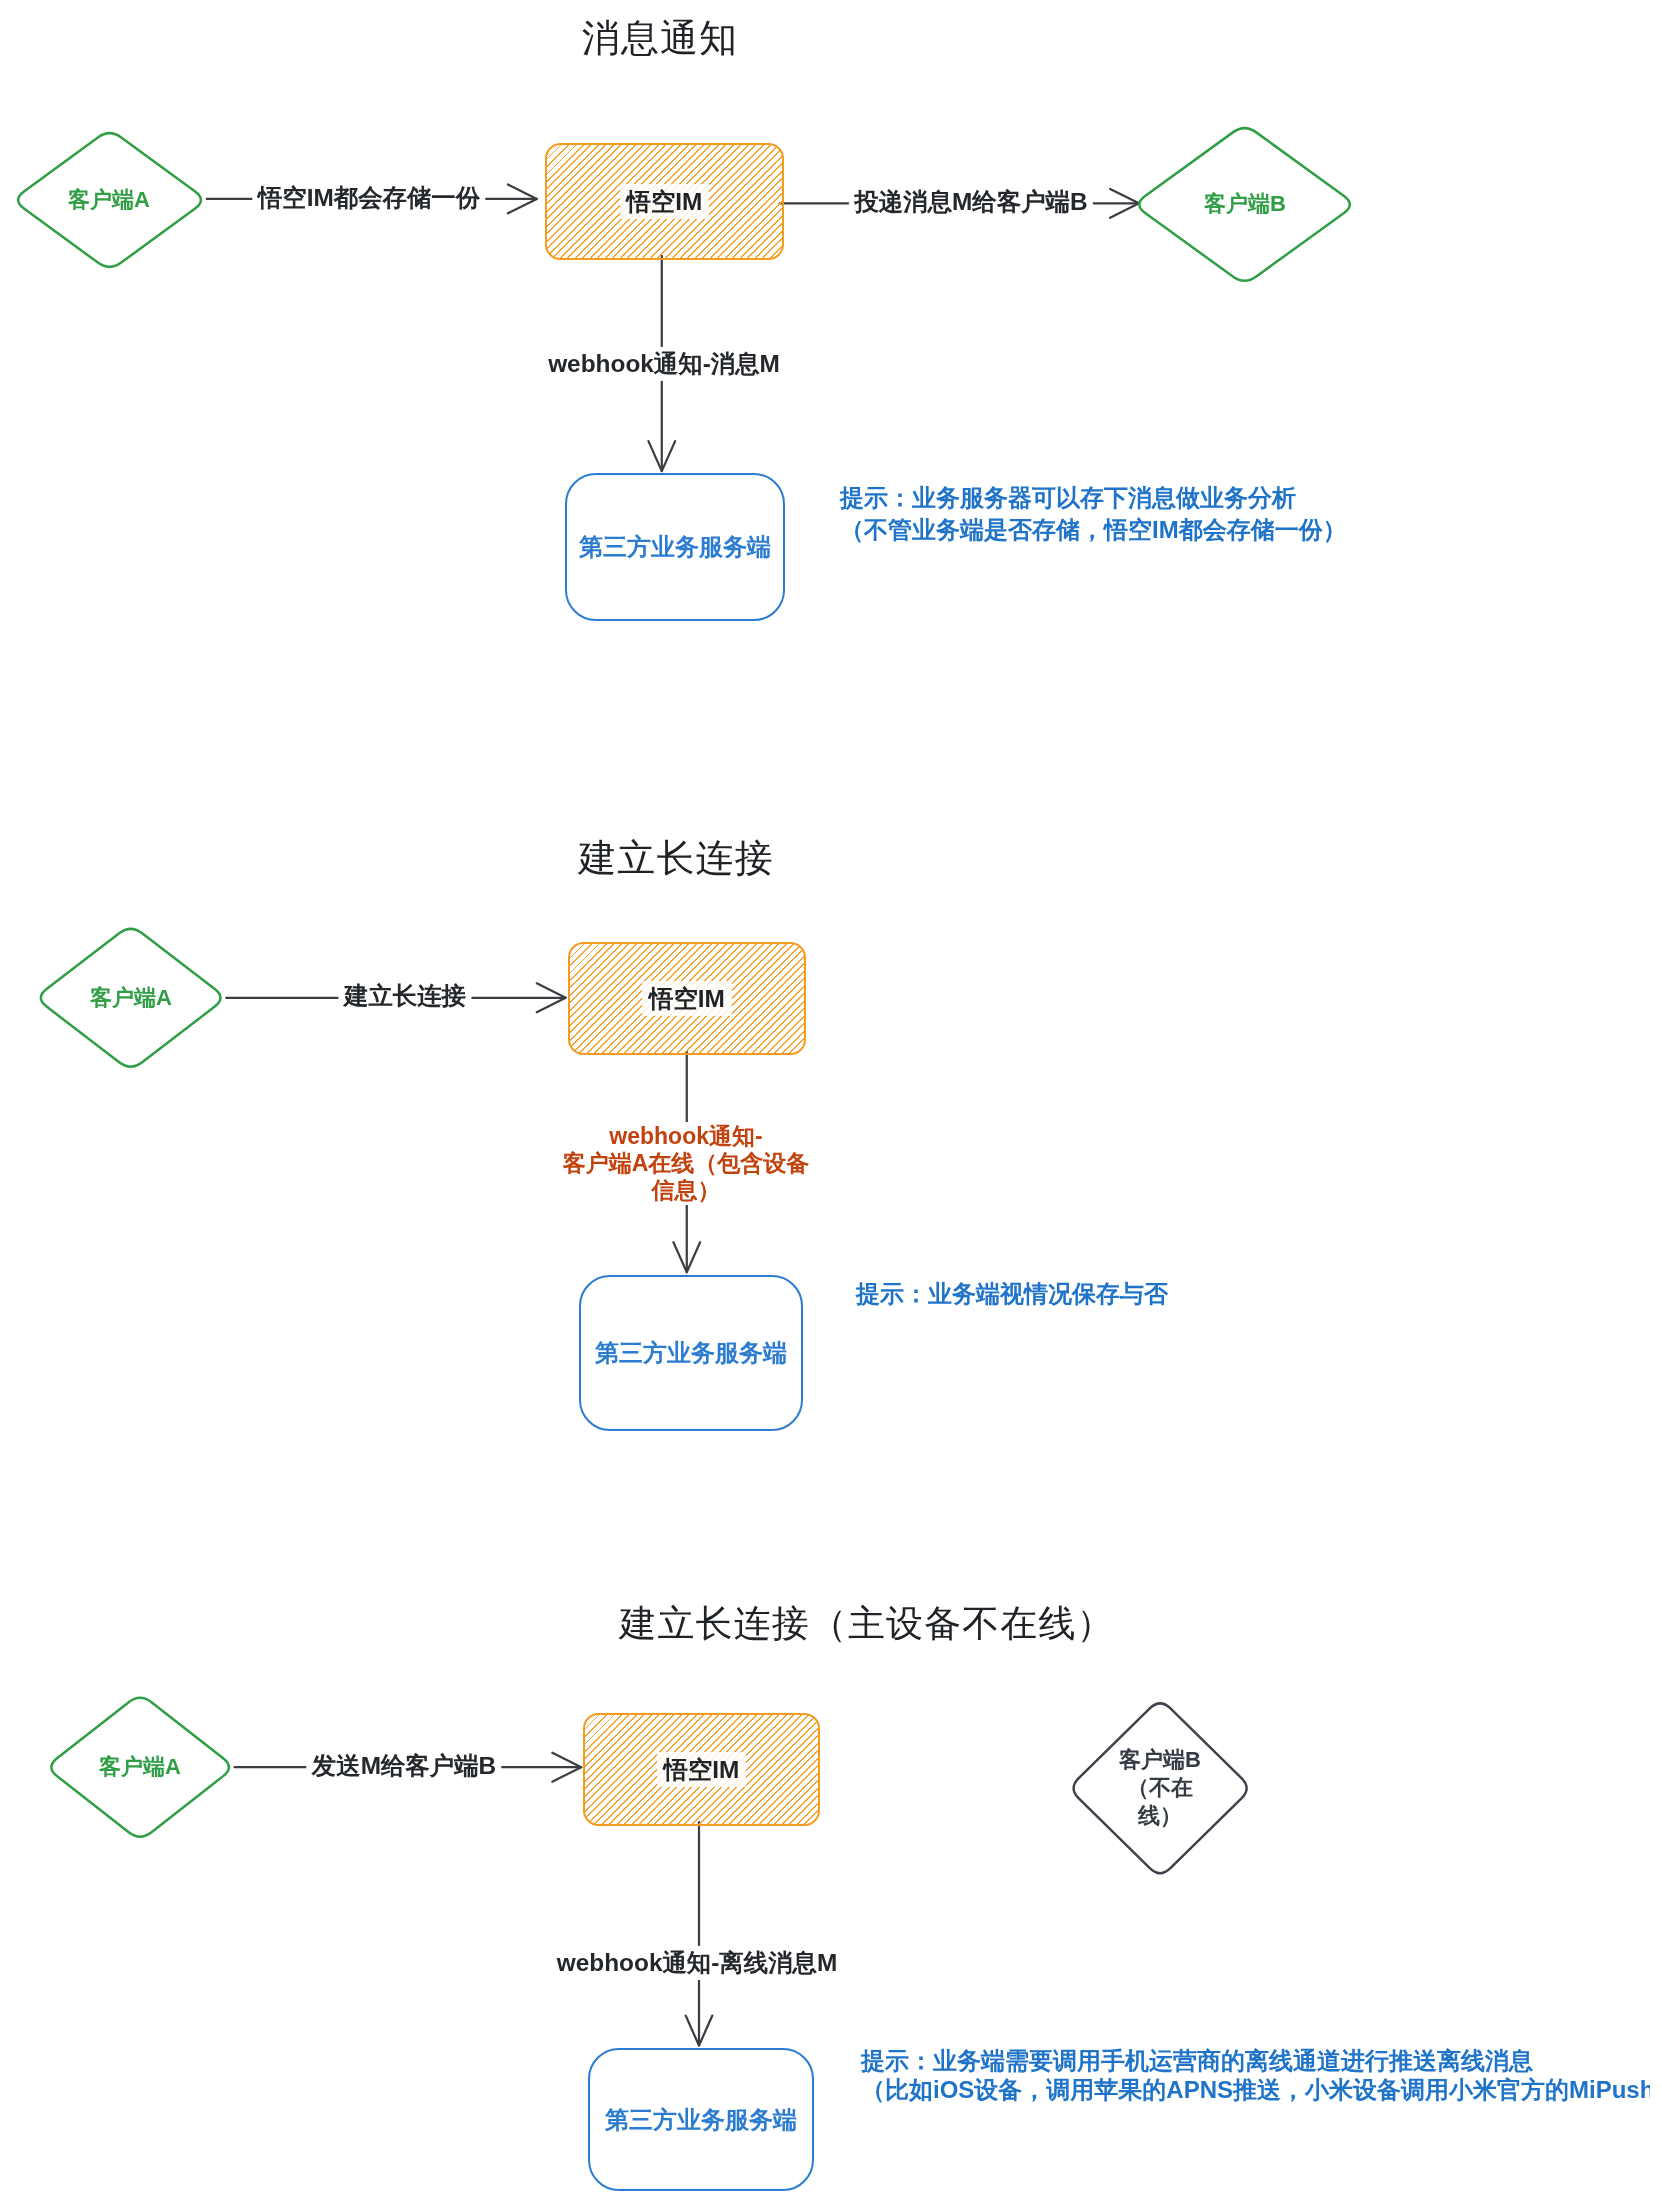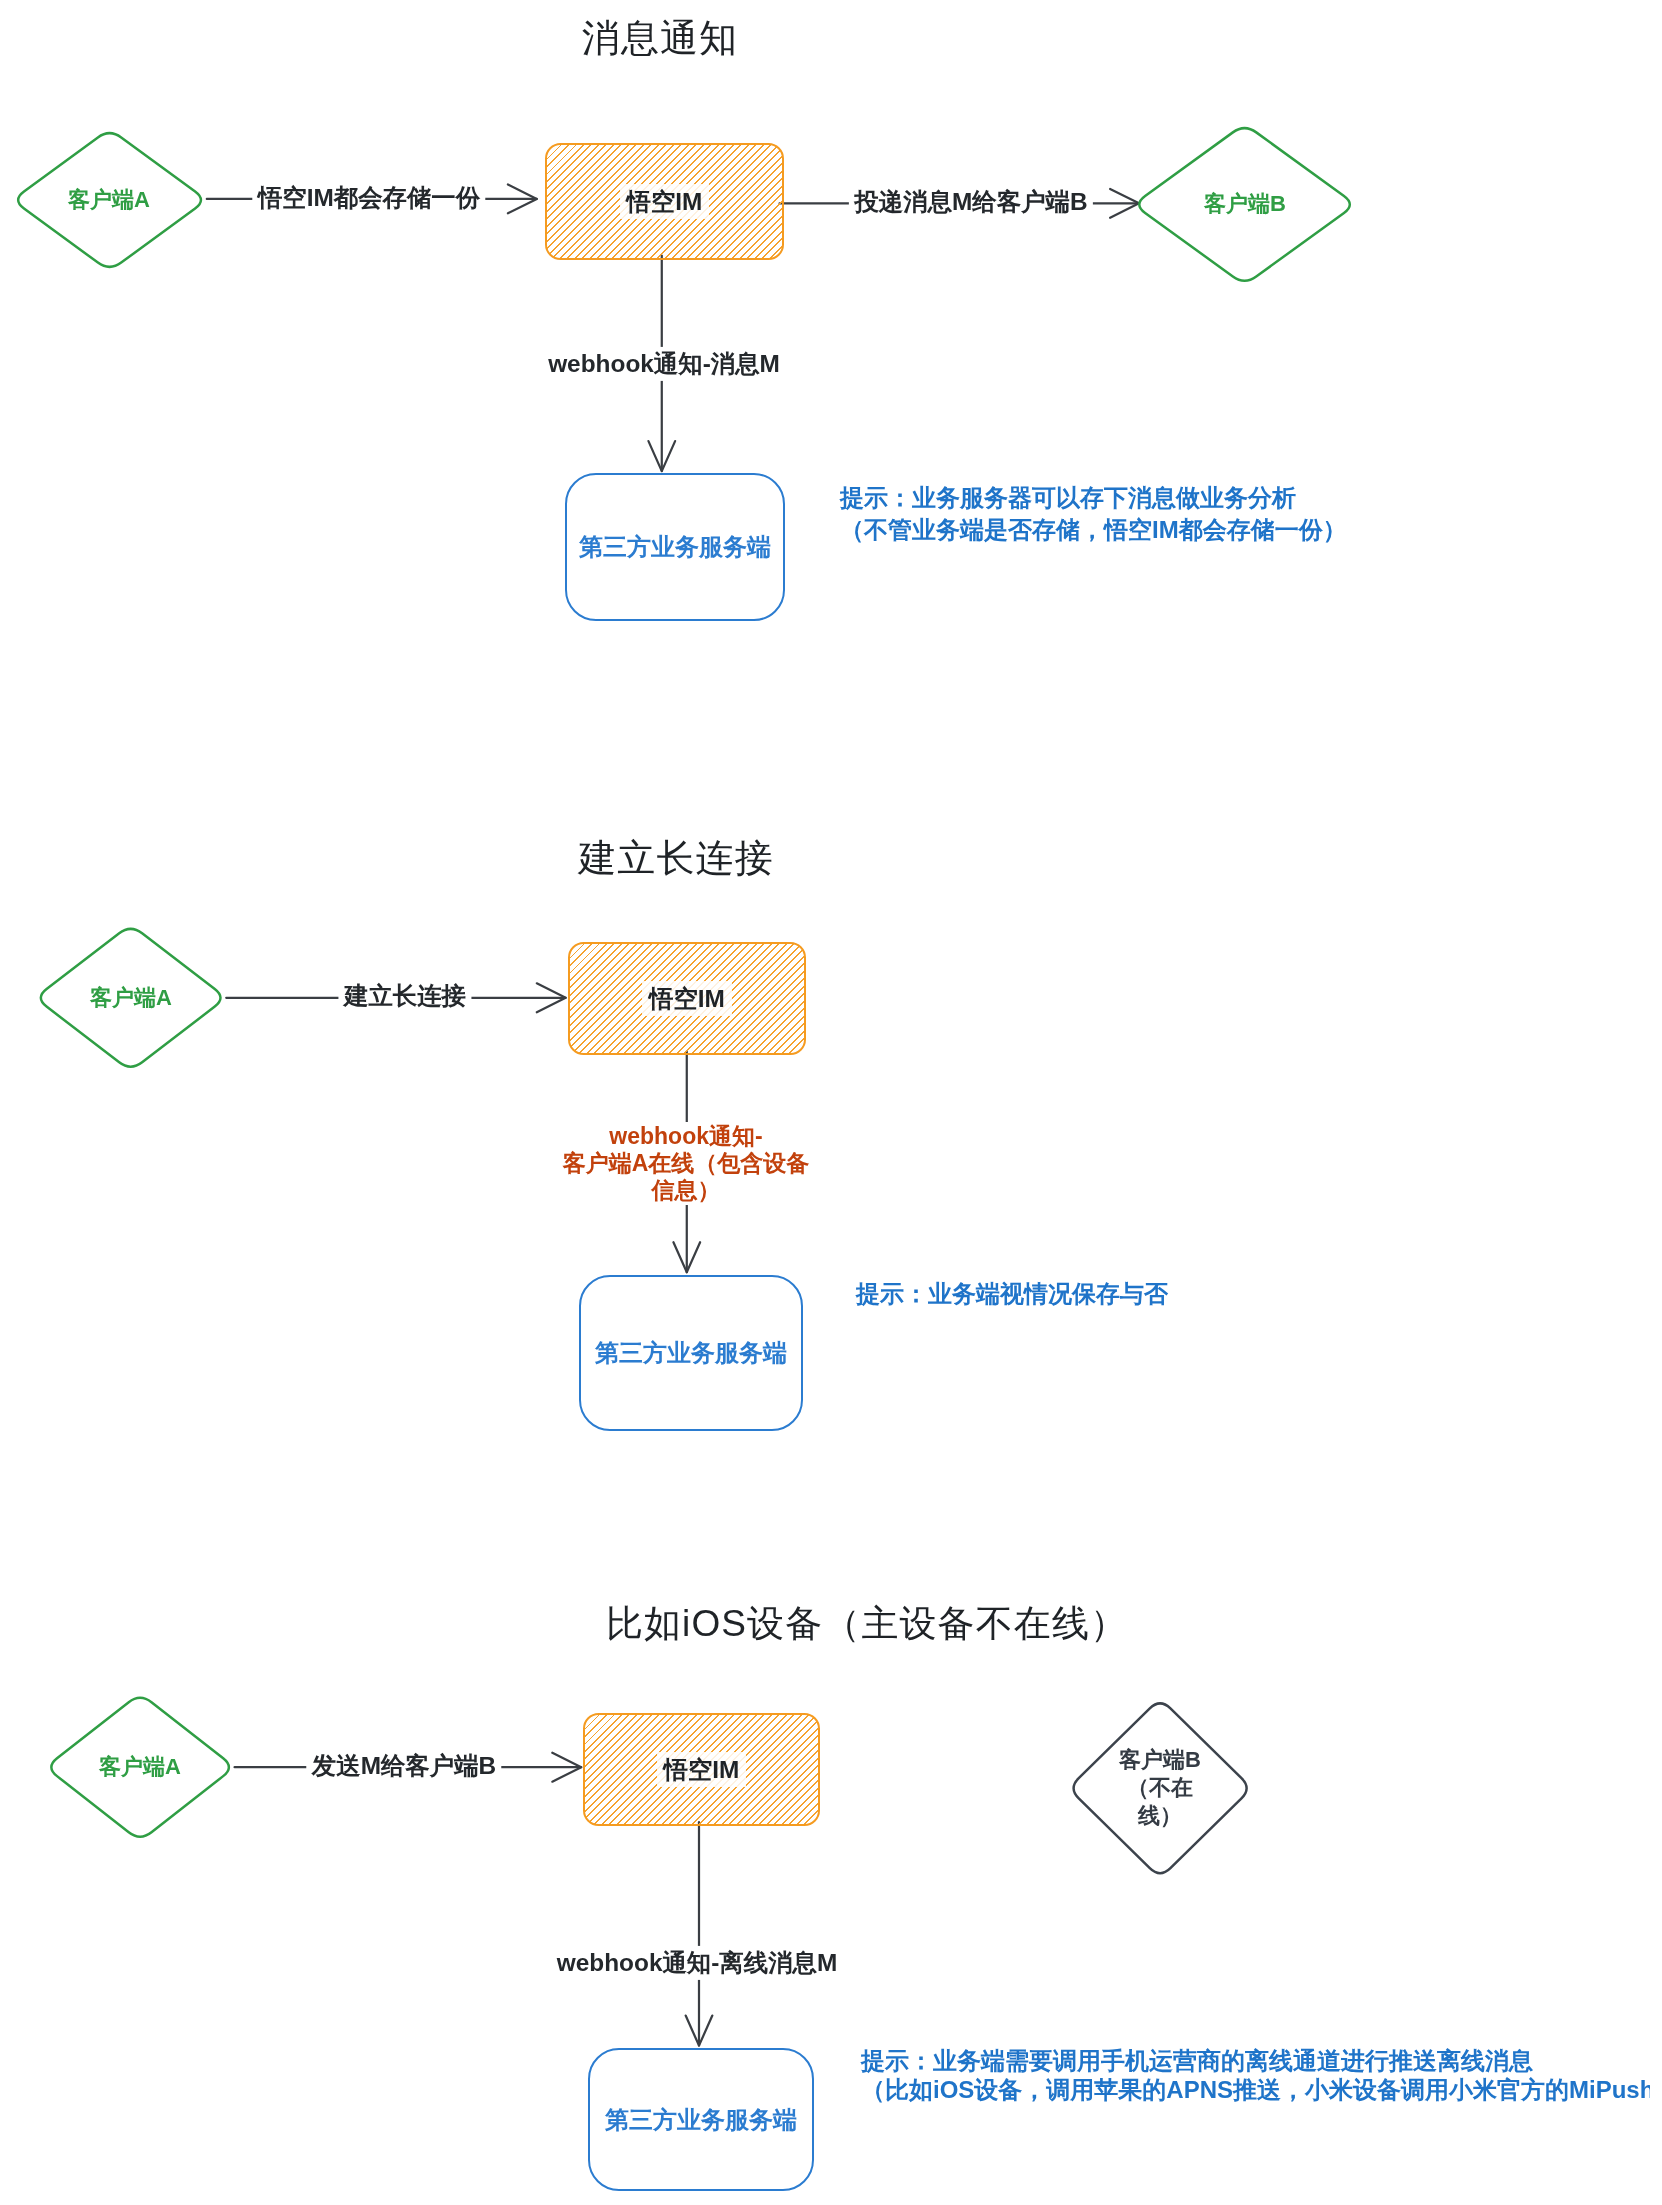--- a/index.html
+++ b/index.html
@@ -111,21 +111,21 @@
     <div class="bluebox" style="left:579px;top:1275px;width:220px;height:152px;">
       <span class="bluebox-label">第三方业务服务端</span>
     </div>
 
     <div class="hint" style="left:856px;top:1278px;">
       <div>提示：业务端视情况保存与否</div>
     </div>
   </div>
 
   <div>
-    <div class="title" style="left:867px;top:1599px;font-size:37px;">比如iOS设备（主设备不在线）</div>
+    <div class="title" style="left:867px;top:1599px;font-size:37px;">建立长连接（主设备不在线）</div>
 
     <div class="node-text green" style="left:140px;top:1767px;">客户端A</div>
 
     <div class="edge-label" style="left:404px;top:1766px;">发送M给客户端B</div>
 
     <div class="wukong" style="left:583px;top:1713px;width:233px;height:109px;">
       <span class="wukong-label">悟空IM</span>
     </div>
 
     <div class="node-text dark" style="left:1160px;top:1788px;">

